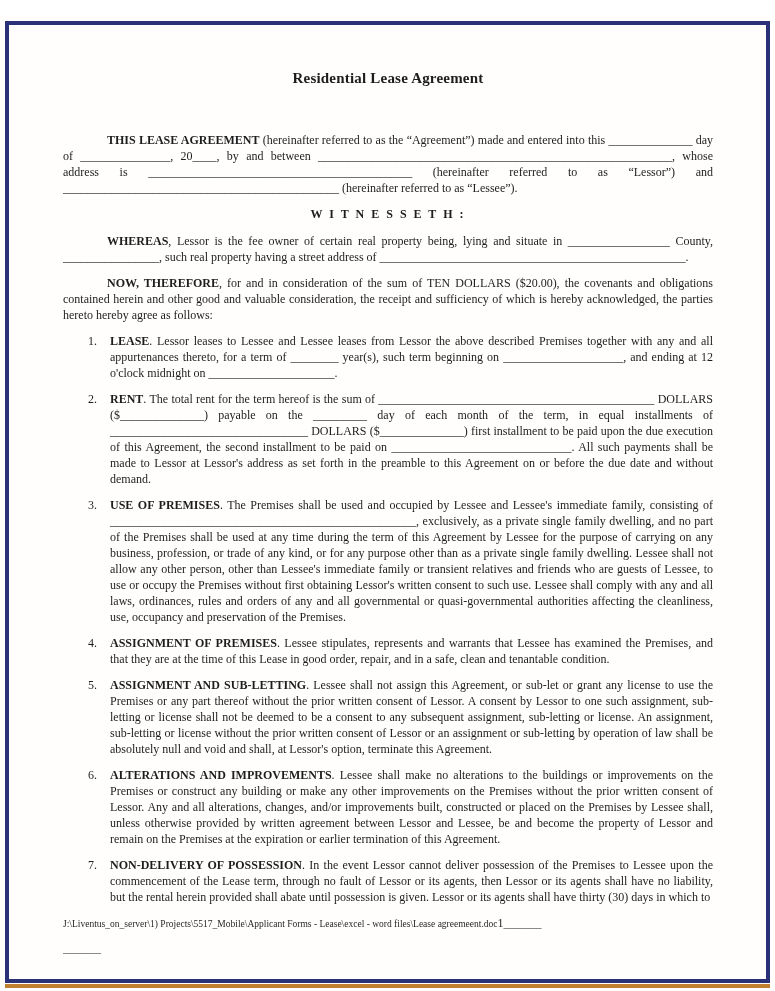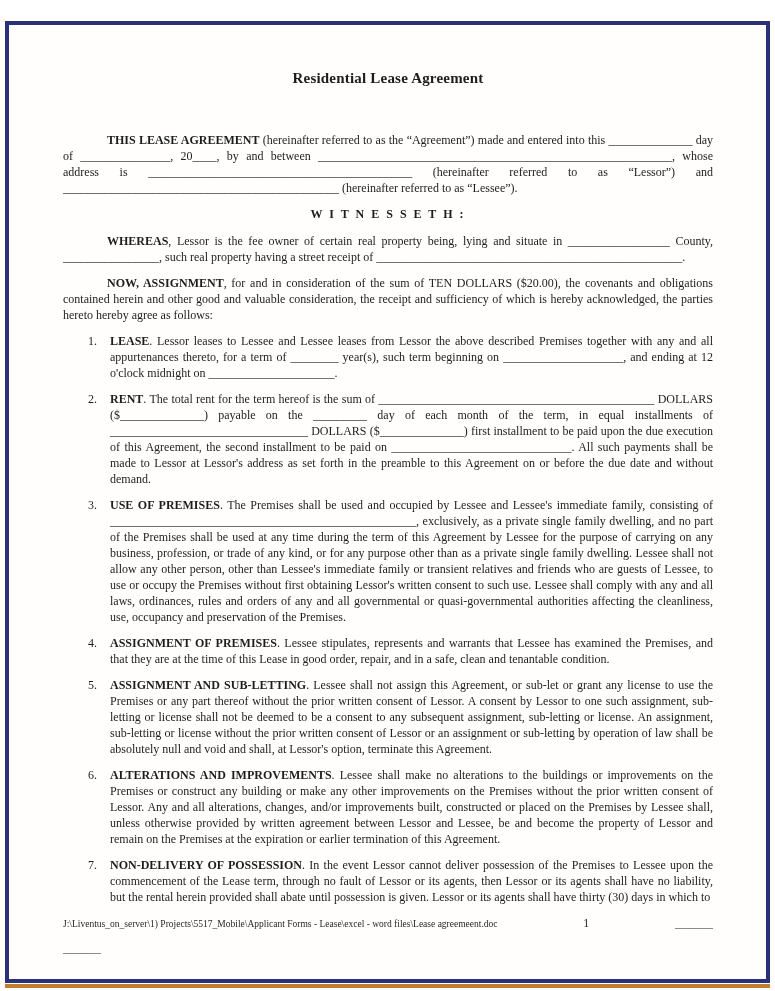--- a/index.html
+++ b/index.html
@@ -61,21 +61,20 @@
   .footer {
     position: absolute;
     left: 63px;
     right: 62px;
     top: 900px;
     font-size: 9.5px;
     color: #262626;
   }
   .footer-row {
     display: flex;
-    justify-content: space-between;
     align-items: baseline;
   }
   .footer-page { font-size: 12px; }
   .footer-row2 { margin-top: 13px; }
   b { font-weight: bold; }
 </style>
 </head>
 <body>
 
 <div class="page">
@@ -83,25 +82,25 @@
   <div class="frame-accent"></div>
 
   <div class="content">
 
     <h1 class="title">Residential Lease Agreement</h1>
 
     <p class="para indent"><b>THIS LEASE AGREEMENT</b><span> (hereinafter referred to as the “Agreement”) made and entered into this ______________ day of _______________, 20____, by and between ___________________________________________________________, whose address is ____________________________________________ (hereinafter referred to as “Lessor”) and ______________________________________________ (hereinafter referred to as “Lessee”).</span></p>
 
     <p class="witnesseth">W I T N E S S E T H :</p>
 
-    <p class="para indent"><b>WHEREAS</b><span>, Lessor is the fee owner of certain real property being, lying and situate in _________________ County, ________________, such real property having a street receipt of ___________________________________________________.</span></p>
+    <p class="para indent"><b>WHEREAS</b><span>, Lessor is the fee owner of certain real property being, lying and situate in _________________ County, ________________, such real property having a street address of ___________________________________________________.</span></p>
 
 
 
-    <p class="para indent"><b>NOW, ASSIGNMENT</b><span>, for and in consideration of the sum of TEN DOLLARS ($20.00), the covenants and obligations contained herein and other good and valuable consideration, the receipt and sufficiency of which is hereby acknowledged, the parties hereto hereby agree as follows:</span></p>
+    <p class="para indent"><b>NOW, THEREFORE</b><span>, for and in consideration of the sum of TEN DOLLARS ($20.00), the covenants and obligations contained herein and other good and valuable consideration, the receipt and sufficiency of which is hereby acknowledged, the parties hereto hereby agree as follows:</span></p>
 
     <div class="item">
       <span class="item-num">1.</span>
       <span class="item-body"><b>LEASE</b><span>.  Lessor leases to Lessee and Lessee leases from Lessor the above described Premises together with any and all appurtenances thereto, for a term of ________ year(s), such term beginning on ____________________, and ending at 12 o'clock midnight on _____________________.</span></span>
     </div>
 
     <div class="item">
       <span class="item-num">2.</span>
       <span class="item-body"><b>RENT</b><span>.  The total rent for the term hereof is the sum of ______________________________________________ DOLLARS ($______________) payable on the _________ day of each month of the term, in equal installments of _________________________________ DOLLARS ($______________) first installment to be paid upon the due execution of this Agreement, the second installment to be paid on ______________________________.  All such payments shall be made to Lessor at Lessor's address as set forth in the preamble to this Agreement on or before the due date and without demand.</span></span>
     </div>

